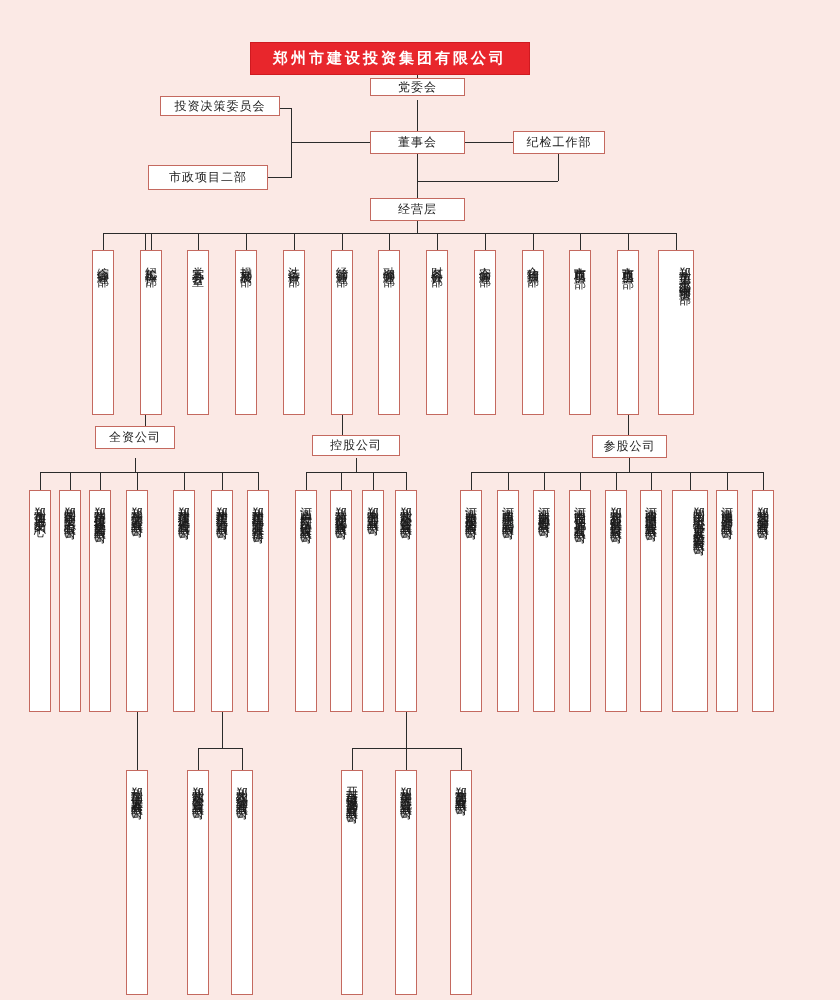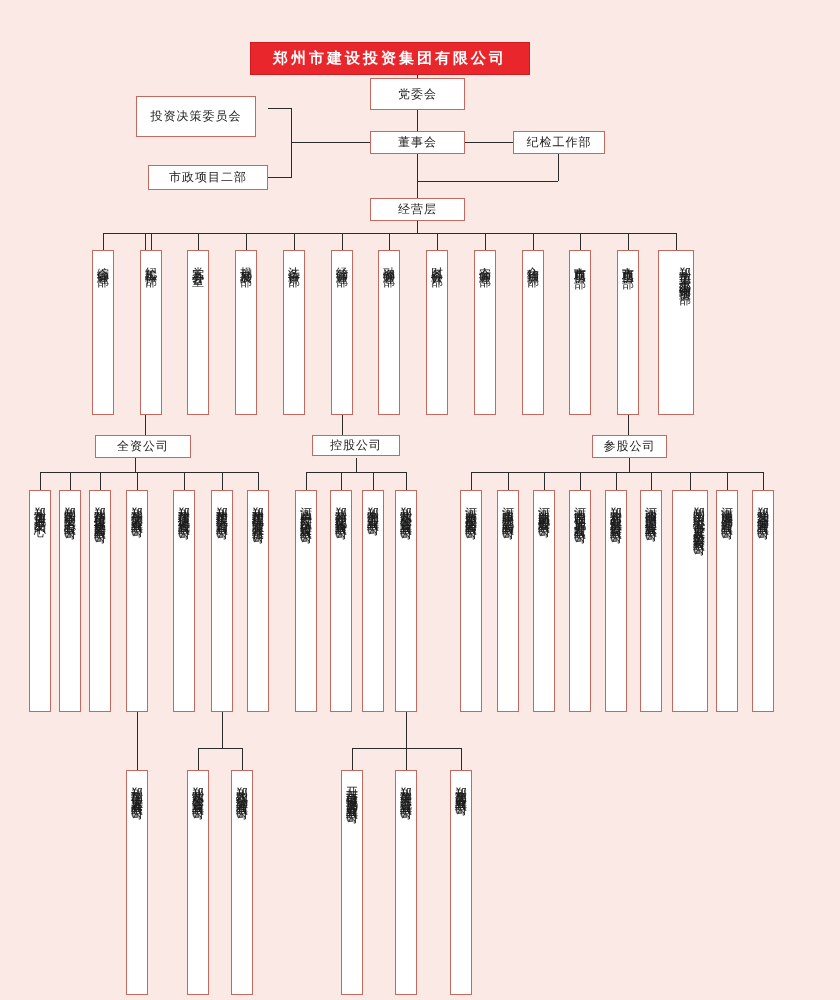--- a/index.html
+++ b/index.html
@@ -109,24 +109,24 @@
   <div class="l v" style="left:242px;top:748px;height:22px"></div>
   <div class="l v" style="left:406px;top:712px;height:36px"></div>
   <div class="l h" style="left:352px;top:748px;width:109px"></div>
   <div class="l v" style="left:352px;top:748px;height:22px"></div>
   <div class="l v" style="left:406px;top:748px;height:22px"></div>
   <div class="l v" style="left:461px;top:748px;height:22px"></div>
 
   <div class="hbox root" style="left:250px;top:42px;width:280px;height:33px">
     <span>郑州市建设投资集团有限公司</span>
   </div>
-  <div class="hbox" style="left:370px;top:78px;width:95px;height:32px">
+  <div class="hbox" style="left:370px;top:78px;width:95px;height:18px">
     <span>党委会</span>
   </div>
-  <div class="hbox" style="left:136px;top:96px;width:120px;height:41px">
+  <div class="hbox" style="left:160px;top:96px;width:120px;height:20px">
     <span>投资决策委员会</span>
   </div>
   <div class="hbox" style="left:148px;top:165px;width:120px;height:25px">
     <span>市政项目二部</span>
   </div>
   <div class="hbox" style="left:370px;top:131px;width:95px;height:23px">
     <span>董事会</span>
   </div>
   <div class="hbox" style="left:513px;top:131px;width:92px;height:23px">
     <span>纪检工作部</span>
@@ -168,21 +168,21 @@
   <div class="vbox w1 dept" style="left:569px">
       <span class="txt">市政项目一部</span>
     </div>
   <div class="vbox w1 dept" style="left:617px">
       <span class="txt">市政项目二部</span>
     </div>
   <div class="vbox w2 dept" style="left:658px">
       <span class="txt" style="height:100px">郑州市第六十七高级中学项目部</span>
     </div>
 
-  <div class="hbox" style="left:95px;top:435px;width:96px;height:23px">
+  <div class="hbox" style="left:95px;top:426px;width:80px;height:23px">
     <span>全资公司</span>
   </div>
   <div class="hbox" style="left:312px;top:435px;width:88px;height:21px">
     <span>控股公司</span>
   </div>
   <div class="hbox" style="left:592px;top:435px;width:75px;height:23px">
     <span>参股公司</span>
   </div>
 
   <div class="vbox w1 co2" style="left:29px">

